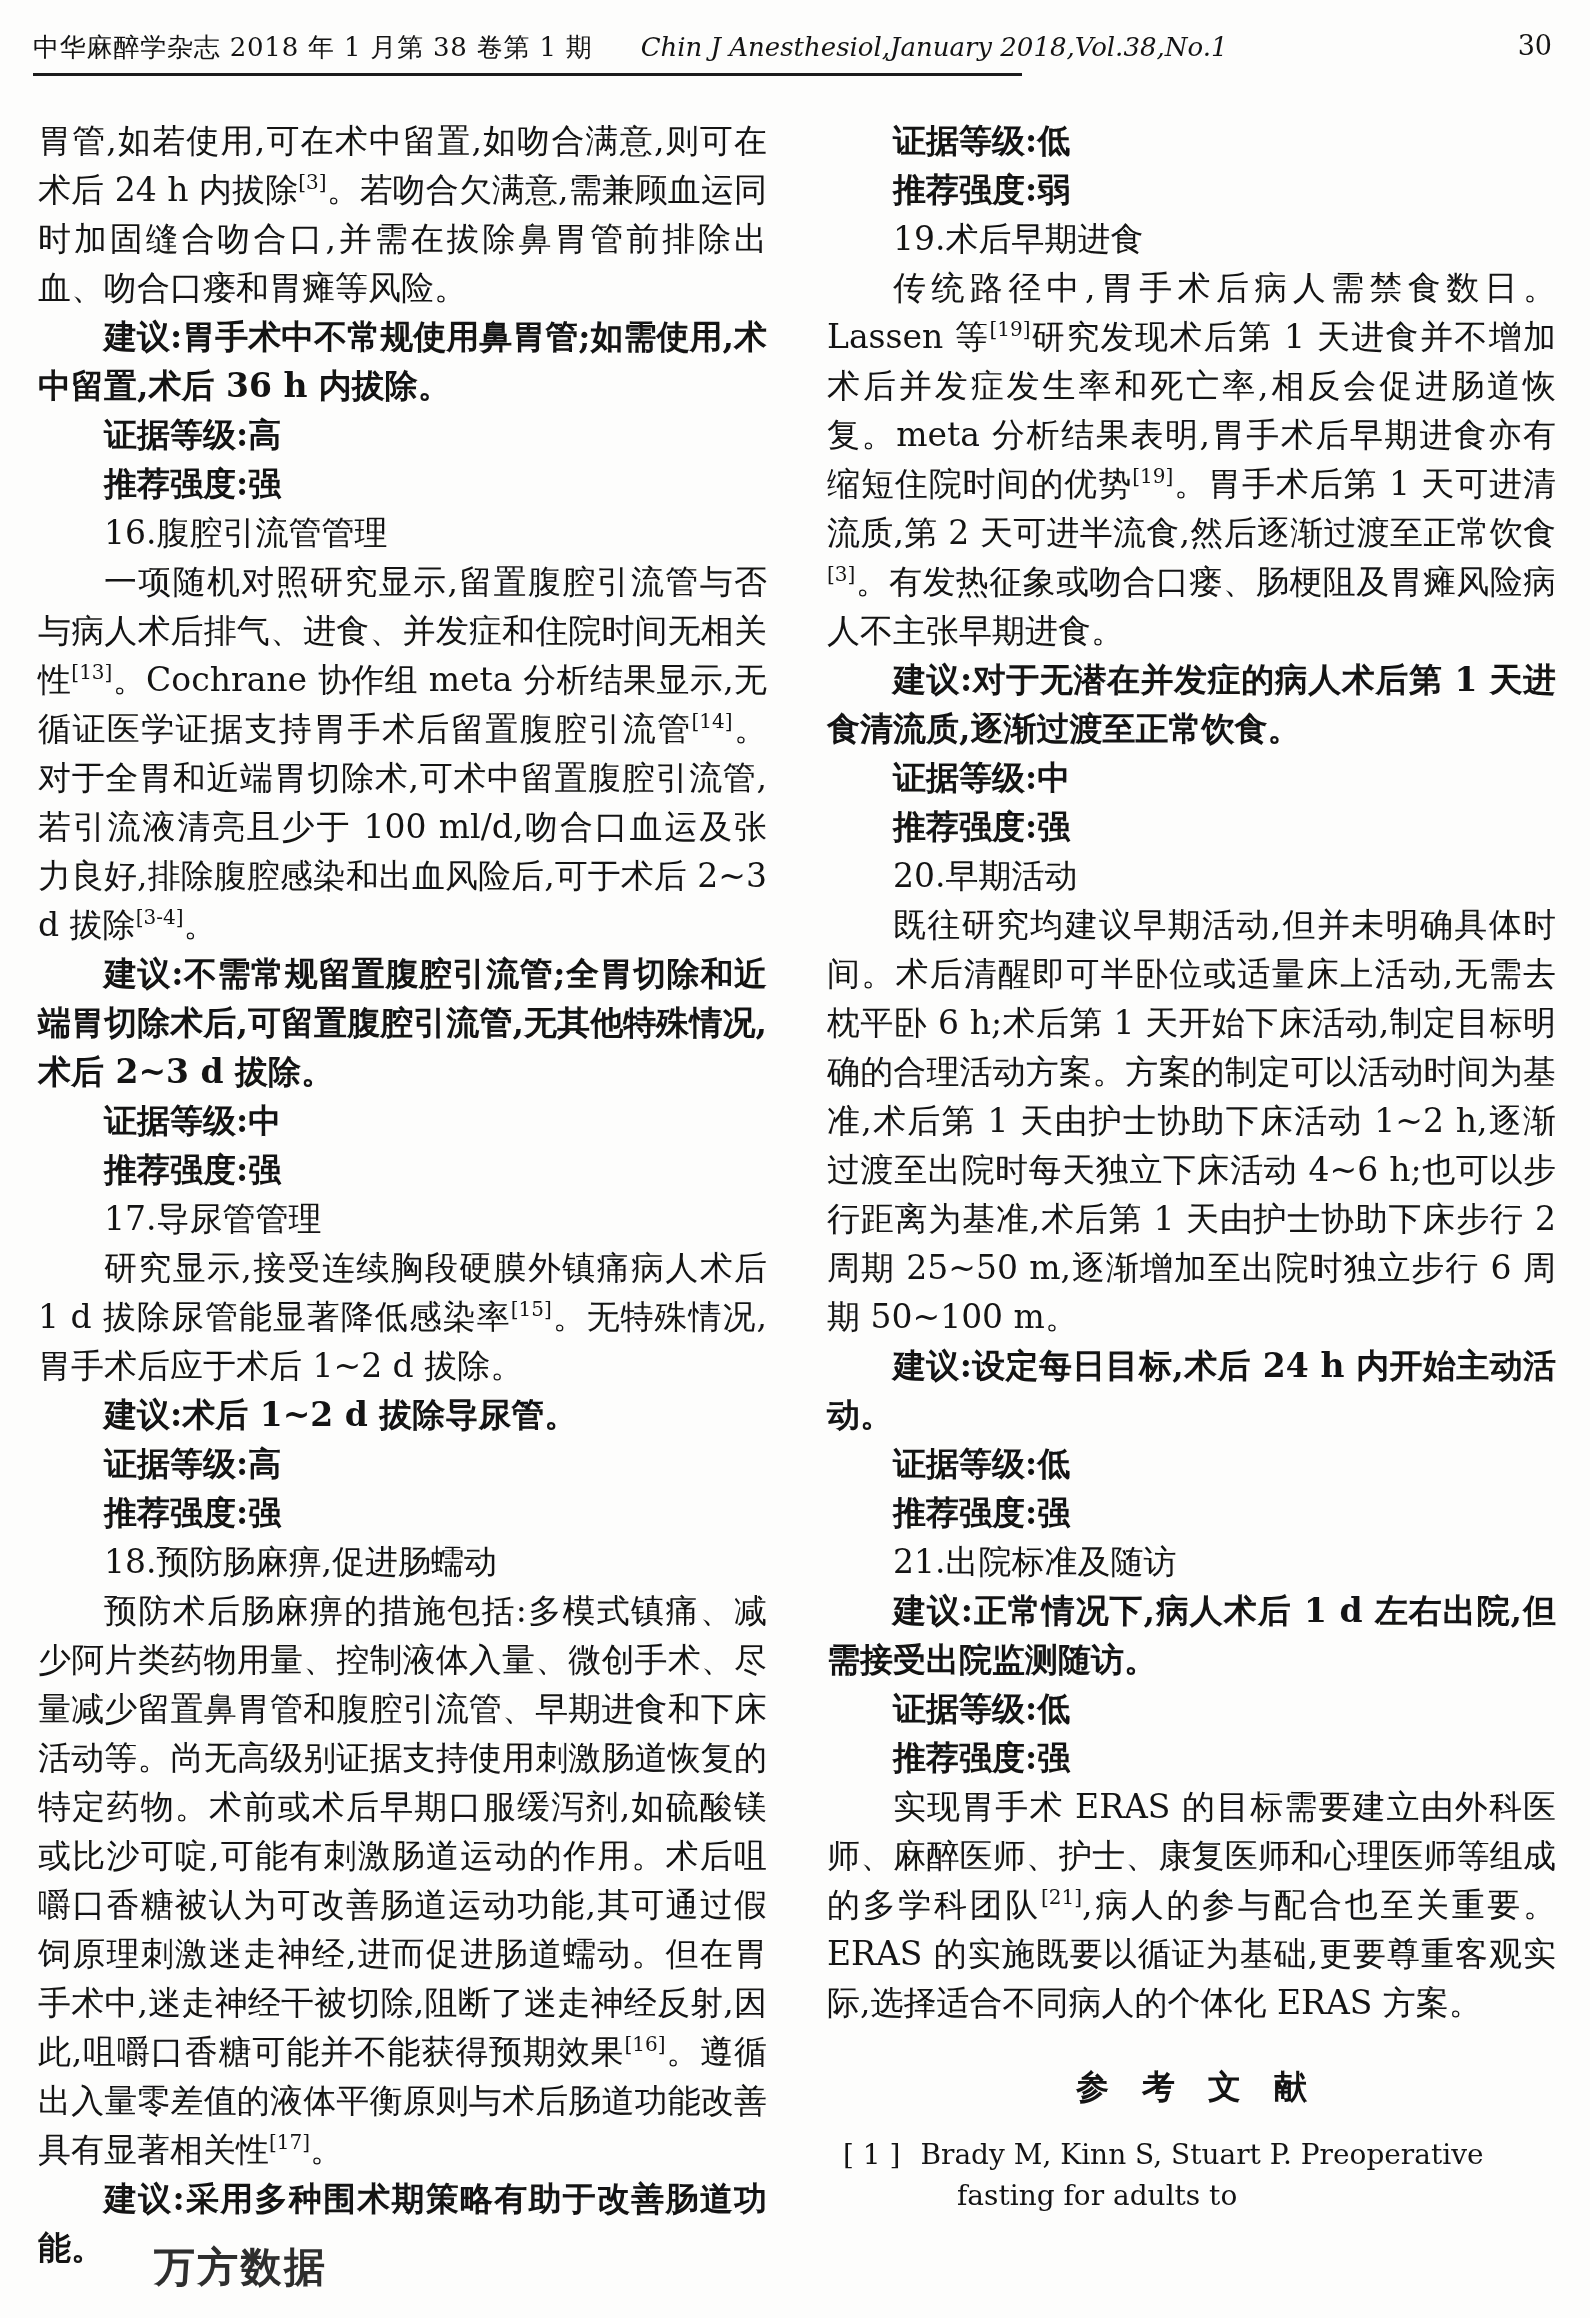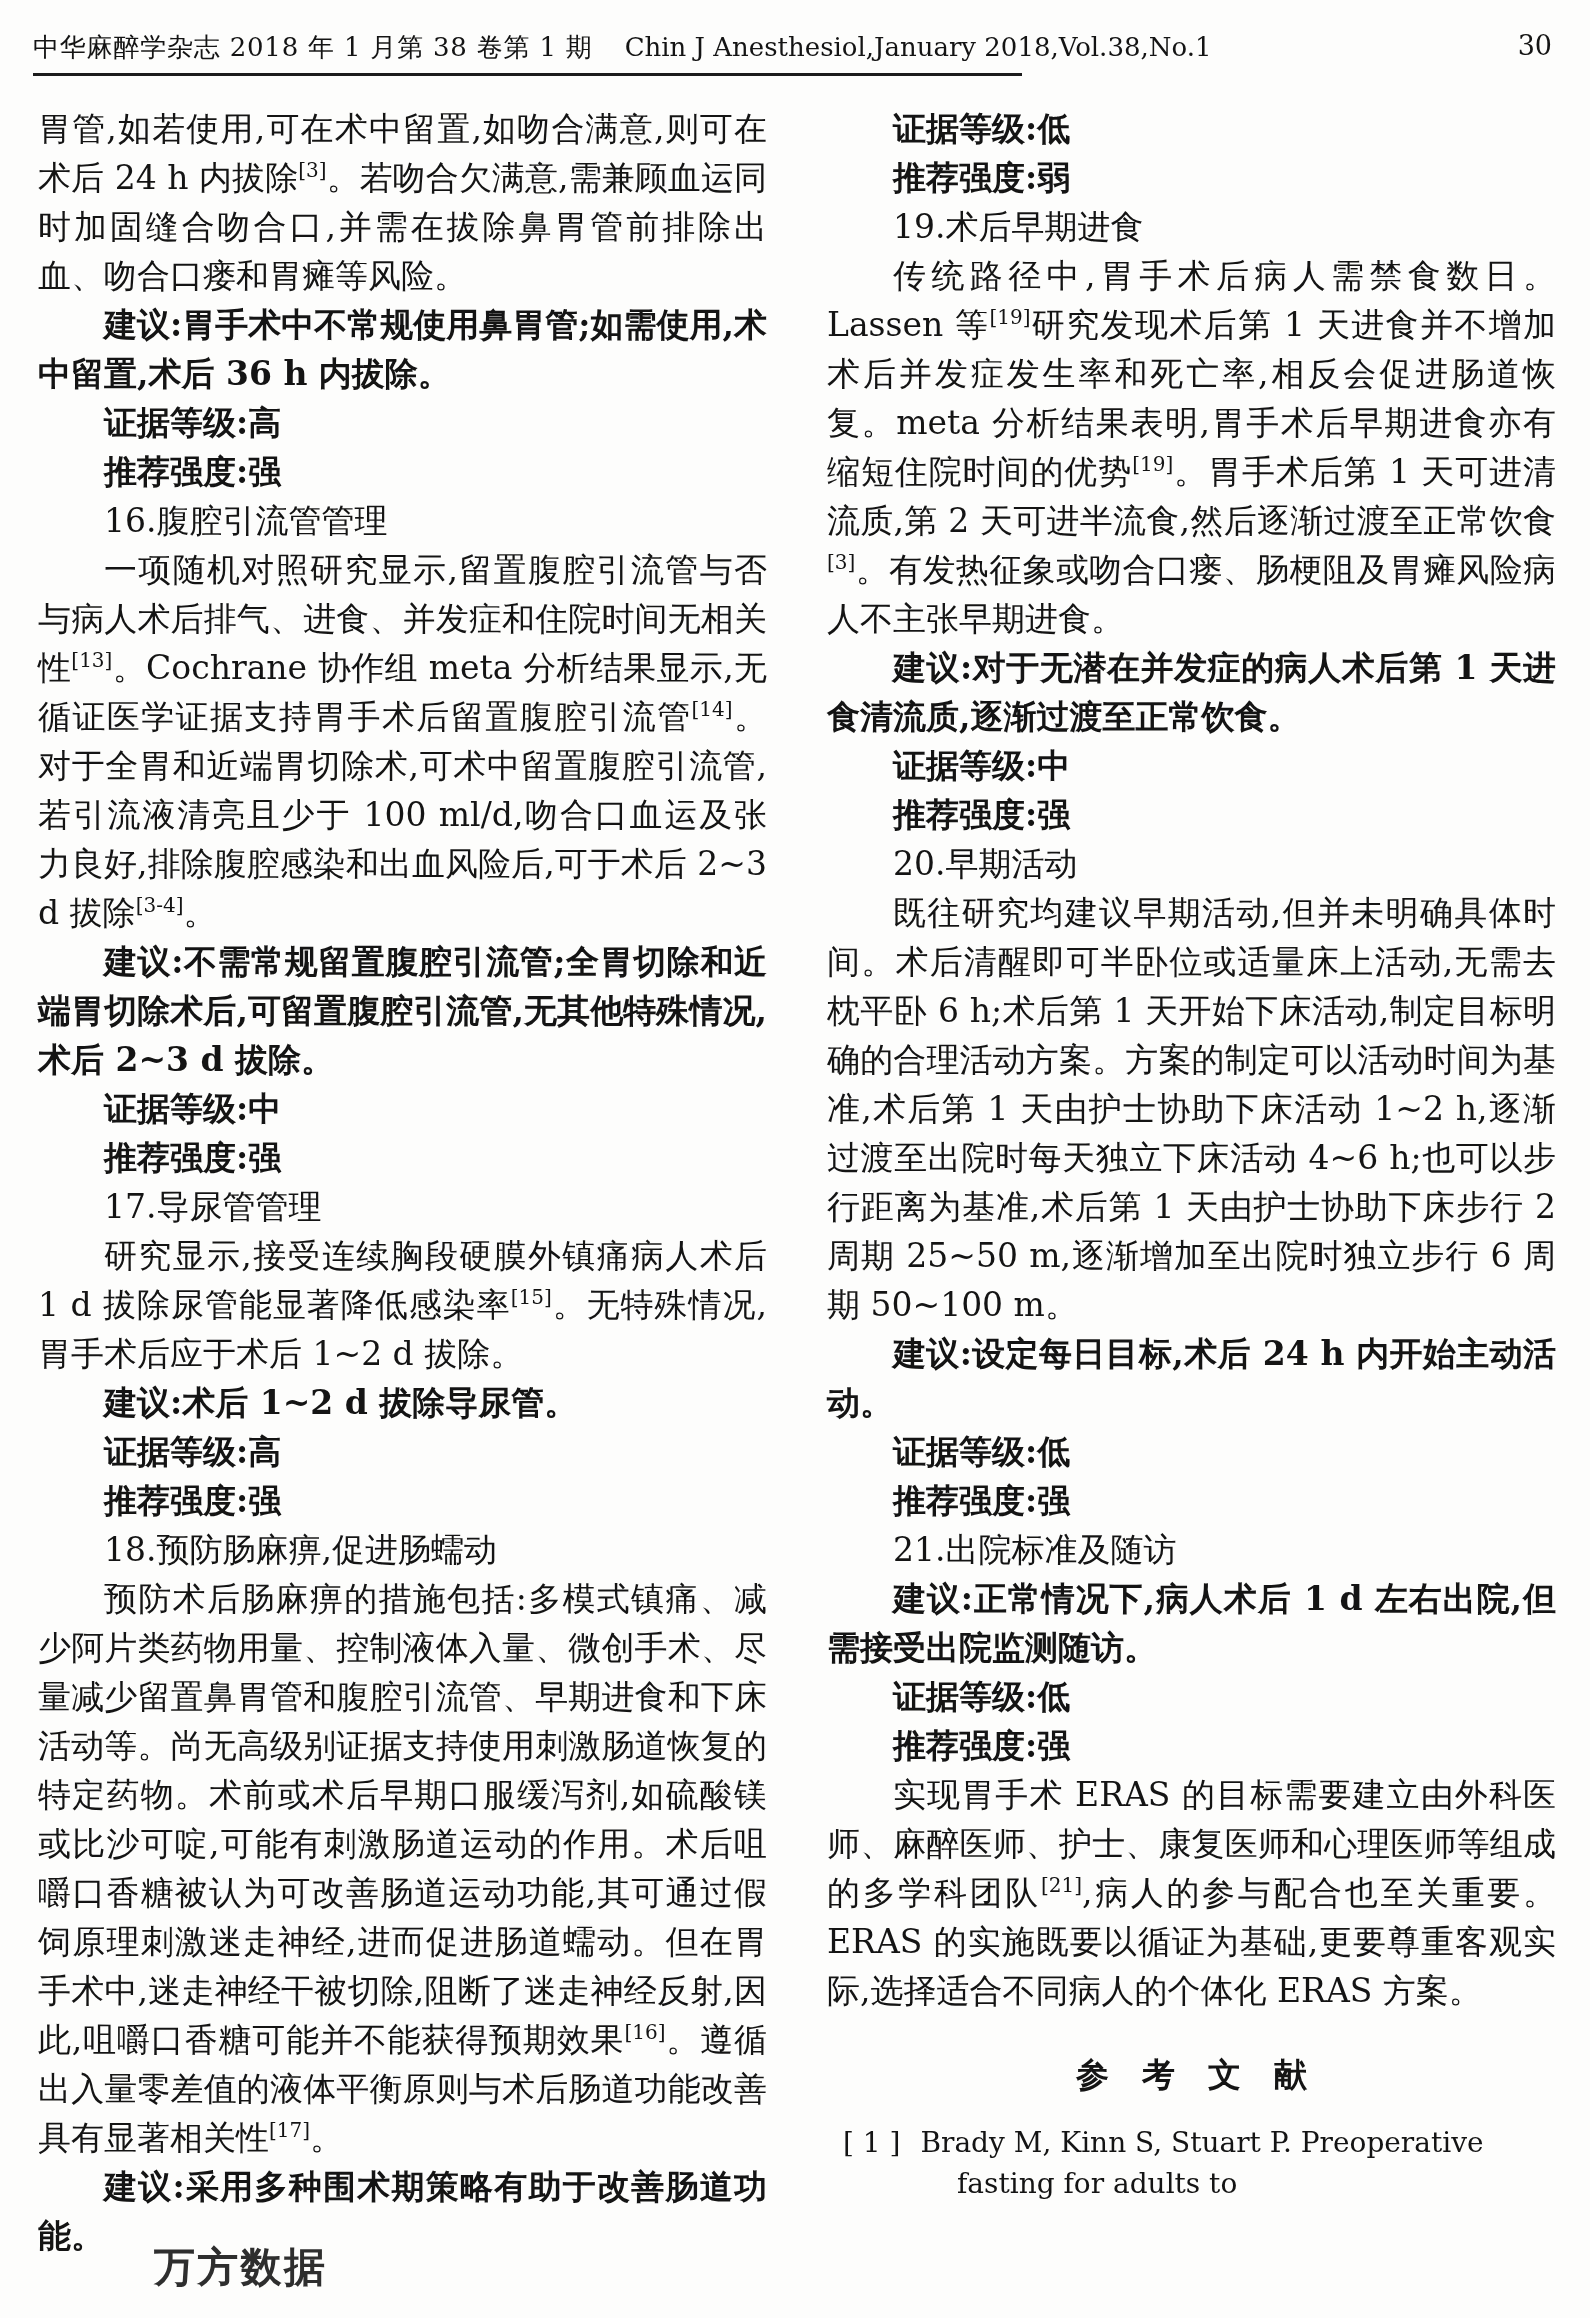--- a/index.html
+++ b/index.html
@@ -9,28 +9,28 @@
     background:#fdfdfc;
     font-family:"DejaVu Serif","Liberation Serif",serif;
     color:#141414;
     overflow:hidden;
   }
   .header {
     position:absolute; top:30px; left:33px; right:33px;
     font-size:26px; white-space:nowrap;
   }
   .h-cn { letter-spacing:0.8px; }
-  .h-en { margin-left:32px; }
+  .h-en { margin-left:48px;font-style:italic; }
   .h-page { position:absolute; right:6px; top:0; font-size:27px; }
   .rule {
     position:absolute; top:73px; left:33px;
     width:989px; height:3px; background:#1c1c1c;
   }
   .col {
-    position:absolute; top:104px; width:729px;
+    position:absolute; top:116px; width:729px;
     font-size:33px; line-height:49px;
     text-align:justify;
   }
   .col-left  { left:38px; }
   .col-right { left:827px; }
   .para { margin:0; padding:0; }
   .indent { text-indent:2em; }
   .rec { font-weight:bold; }
   .para sup {
     font-size:20px; line-height:0; vertical-align:super;

